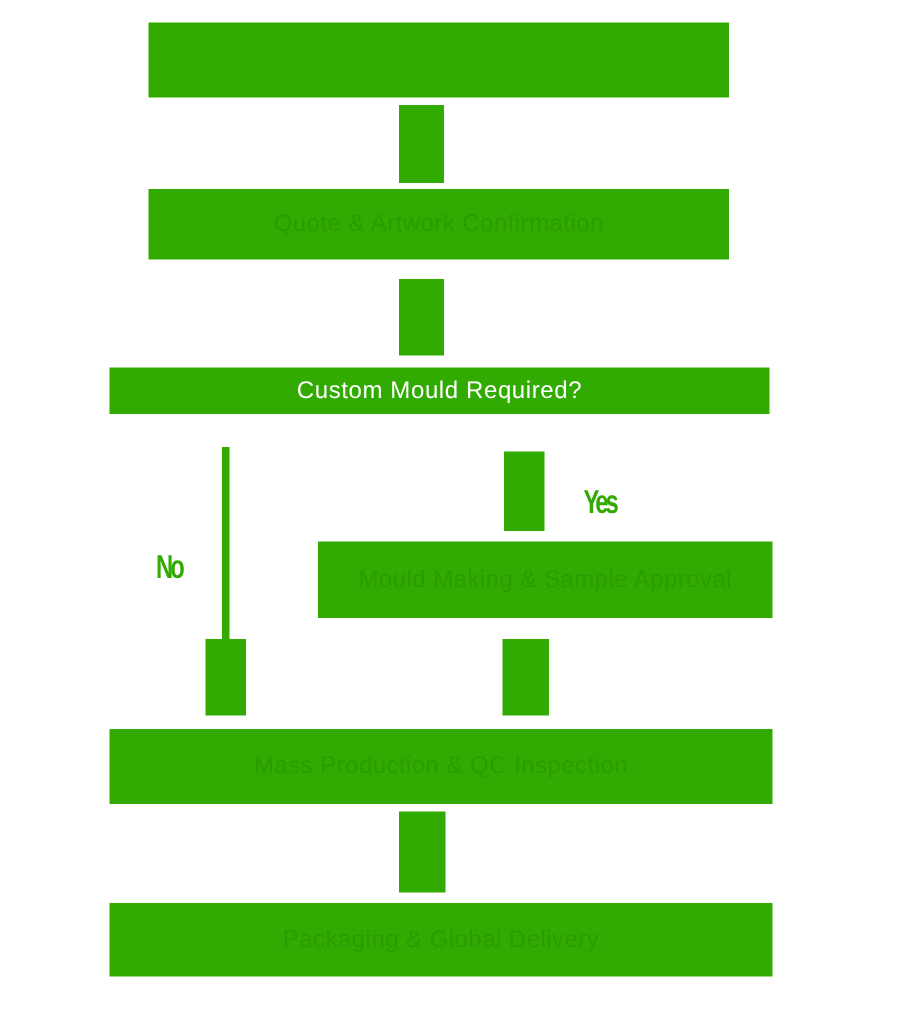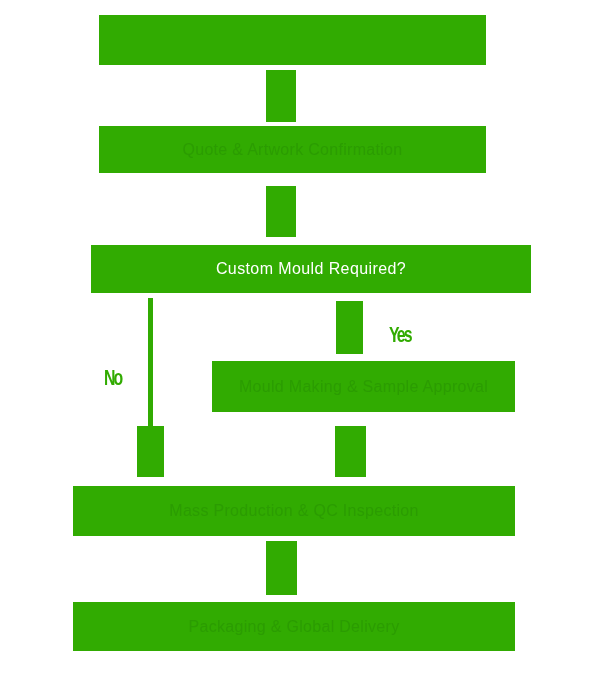--- a/index.html
+++ b/index.html
@@ -36,21 +36,21 @@
     letter-spacing:-0.12em;
     transform:scaleX(0.72);
     transform-origin:left center;
     white-space:nowrap;
   }
   
   #box1{left:99px;top:15px;width:387px;height:50px;}
   #conn1{left:266px;top:70px;width:30px;height:52px;}
   #box2{left:99px;top:126px;width:387px;height:47px;}
   #conn2{left:266px;top:186px;width:30px;height:51px;}
-  #box3{left:91px;top:245px;width:440px;height:48px;}
+  #box3{left:73px;top:245px;width:440px;height:31px;}
   #noLine{left:148px;top:298px;width:5px;height:128px;}
   #noLabel{left:104px;top:365px;}
   #noConn{left:137px;top:426px;width:27px;height:51px;}
   #yesConn{left:336px;top:301px;width:27px;height:53px;}
   #yesLabel{left:389px;top:322px;}
   #box4{left:212px;top:361px;width:303px;height:51px;}
   #conn4{left:335px;top:426px;width:31px;height:51px;}
   #box5{left:73px;top:486px;width:442px;height:50px;}
   #conn5{left:266px;top:541px;width:31px;height:54px;}
   #box6{left:73px;top:602px;width:442px;height:49px;}

